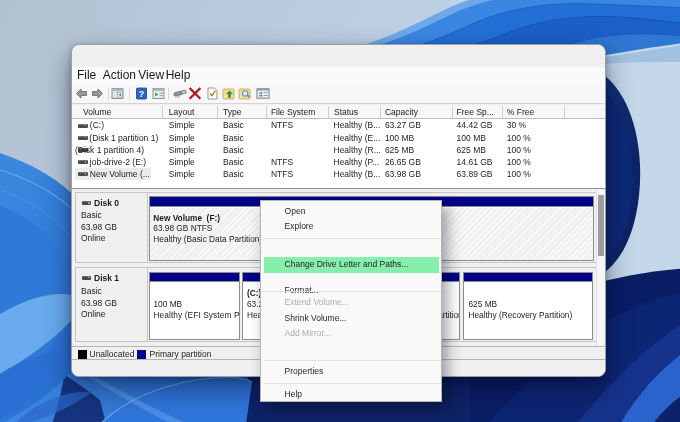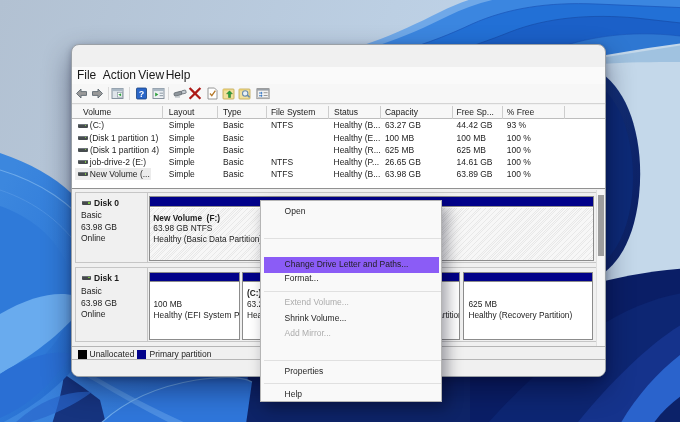--- a/index.html
+++ b/index.html
@@ -32,21 +32,21 @@
 .ptxt{position:absolute;font-size:8.3px;color:#1c1c1c;white-space:nowrap;}
 .hatch{background-image:repeating-linear-gradient(315deg,#e8e8e8 0px,#e8e8e8 0.5px,#f7f7f7 0.5px,#f7f7f7 1.7px);}
 #legend{position:absolute;left:0;top:157.8px;width:100%;height:14px;border-top:1px solid #b5b5b5;border-bottom:1px solid #b5b5b5;text-align:right;}
 .lgsq{position:absolute;top:3.2px;width:8.5px;height:8.5px;}
 .lgtx{position:absolute;top:0;height:14px;line-height:14px;font-size:8.5px;color:#1c1c1c;}
 #vscroll{position:absolute;right:1px;top:1px;width:8.5px;height:156.5px;background:#f6f6f6;border-left:1px solid #e0e0e0;}
 #vthumb{position:absolute;left:1.2px;top:5px;width:6px;height:61px;background:#9d9d9d;}
 #ctxmenu{position:absolute;left:259.8px;top:200.3px;width:182.5px;height:202px;background:#f9f9f9;border:1px solid #b5b5b5;box-shadow:5px 6px 14px rgba(0,0,20,.38);z-index:50;}
 .mi{position:absolute;left:3px;width:175.5px;height:15.4px;line-height:15.4px;font-size:8.5px;color:#1f1f1f;padding-left:20.8px;white-space:nowrap;}
 .mi.dis{color:#acacac;}
-.mi.hl{background:#8b5cf6;}
+.mi.hl{background:#86efac;}
 .msep{position:absolute;left:3px;width:177px;height:1px;background:#e0e0e0;}
 </style></head>
 <body>
 <div id="stage">
 
 <svg class="abs" style="left:0;top:0" width="680" height="422" viewBox="0 0 680 422">
 <defs>
 <linearGradient id="sky" x1="0" y1="0" x2="1" y2="0.25">
 <stop offset="0" stop-color="#b2c1d2"></stop>
           <stop offset="0.55" stop-color="#bccfe3"></stop>
@@ -195,35 +195,35 @@
     </div>
     <div class="lrow" style="top:14.9px">
       <div class="volico"></div>
       <div class="lcell" style="left:17.8px">(C:)</div>
       <div class="lcell" style="left:96.8px">Simple</div>
       <div class="lcell" style="left:151px">Basic</div>
       <div class="lcell" style="left:198.9px">NTFS</div>
       <div class="lcell" style="left:261.5px">Healthy (B...</div>
       <div class="lcell" style="left:312.9px">63.27 GB</div>
       <div class="lcell" style="left:384.6px">44.42 GB</div>
-      <div class="lcell" style="left:434.8px">93 %</div>
+      <div class="lcell" style="left:434.8px">30 %</div>
     </div>
     <div class="lrow" style="top:27px">
       <div class="volico"></div>
       <div class="lcell" style="left:17.3px">(Disk 1 partition 1)</div>
       <div class="lcell" style="left:96.8px">Simple</div>
       <div class="lcell" style="left:151px">Basic</div>
       <div class="lcell" style="left:261.5px">Healthy (E...</div>
       <div class="lcell" style="left:312.9px">100 MB</div>
       <div class="lcell" style="left:384.6px">100 MB</div>
       <div class="lcell" style="left:434.8px">100 %</div>
     </div>
     <div class="lrow" style="top:39.1px">
       <div class="volico"></div>
-      <div class="lcell" style="left:18px">(Disk 1 partition 4)</div>
+      <div class="lcell" style="left:3px">(Disk 1 partition 4)</div>
       <div class="lcell" style="left:96.8px">Simple</div>
       <div class="lcell" style="left:151px">Basic</div>
       <div class="lcell" style="left:261.5px">Healthy (R...</div>
       <div class="lcell" style="left:312.9px">625 MB</div>
       <div class="lcell" style="left:384.6px">625 MB</div>
       <div class="lcell" style="left:434.8px">100 %</div>
     </div>
     <div class="lrow" style="top:51.2px">
       <div class="volico"></div>
       <div class="lcell" style="left:17.8px">job-drive-2 (E:)</div>
@@ -295,23 +295,24 @@
       <div class="lgtx" style="left:77.5px">Primary partition</div>
     </div>
     <div id="vscroll">
           <div id="vthumb"></div>
         </div>
   </div>
 </div>
 
 <div id="ctxmenu">
   <div class="mi" style="top:2.5px">Open</div>
+  <div class="mi" style="top:17.9px">Explore</div>
   <div class="msep" style="top:36.8px"></div>
   <div class="mi hl" style="top:55.9px">Change Drive Letter and Paths...</div>
-  <div class="mi" style="top:70px">Format...</div>
+  <div class="mi" style="top:82px">Format...</div>
   <div class="msep" style="top:90.2px"></div>
   <div class="mi dis" style="top:93.9px">Extend Volume...</div>
   <div class="mi" style="top:109.3px">Shrink Volume...</div>
   <div class="mi dis" style="top:124.7px">Add Mirror...</div>
   <div class="msep" style="top:159px"></div>
   <div class="mi" style="top:162.7px">Properties</div>
   <div class="msep" style="top:181.8px"></div>
   <div class="mi" style="top:185.5px">Help</div>
 </div>
 </div>

